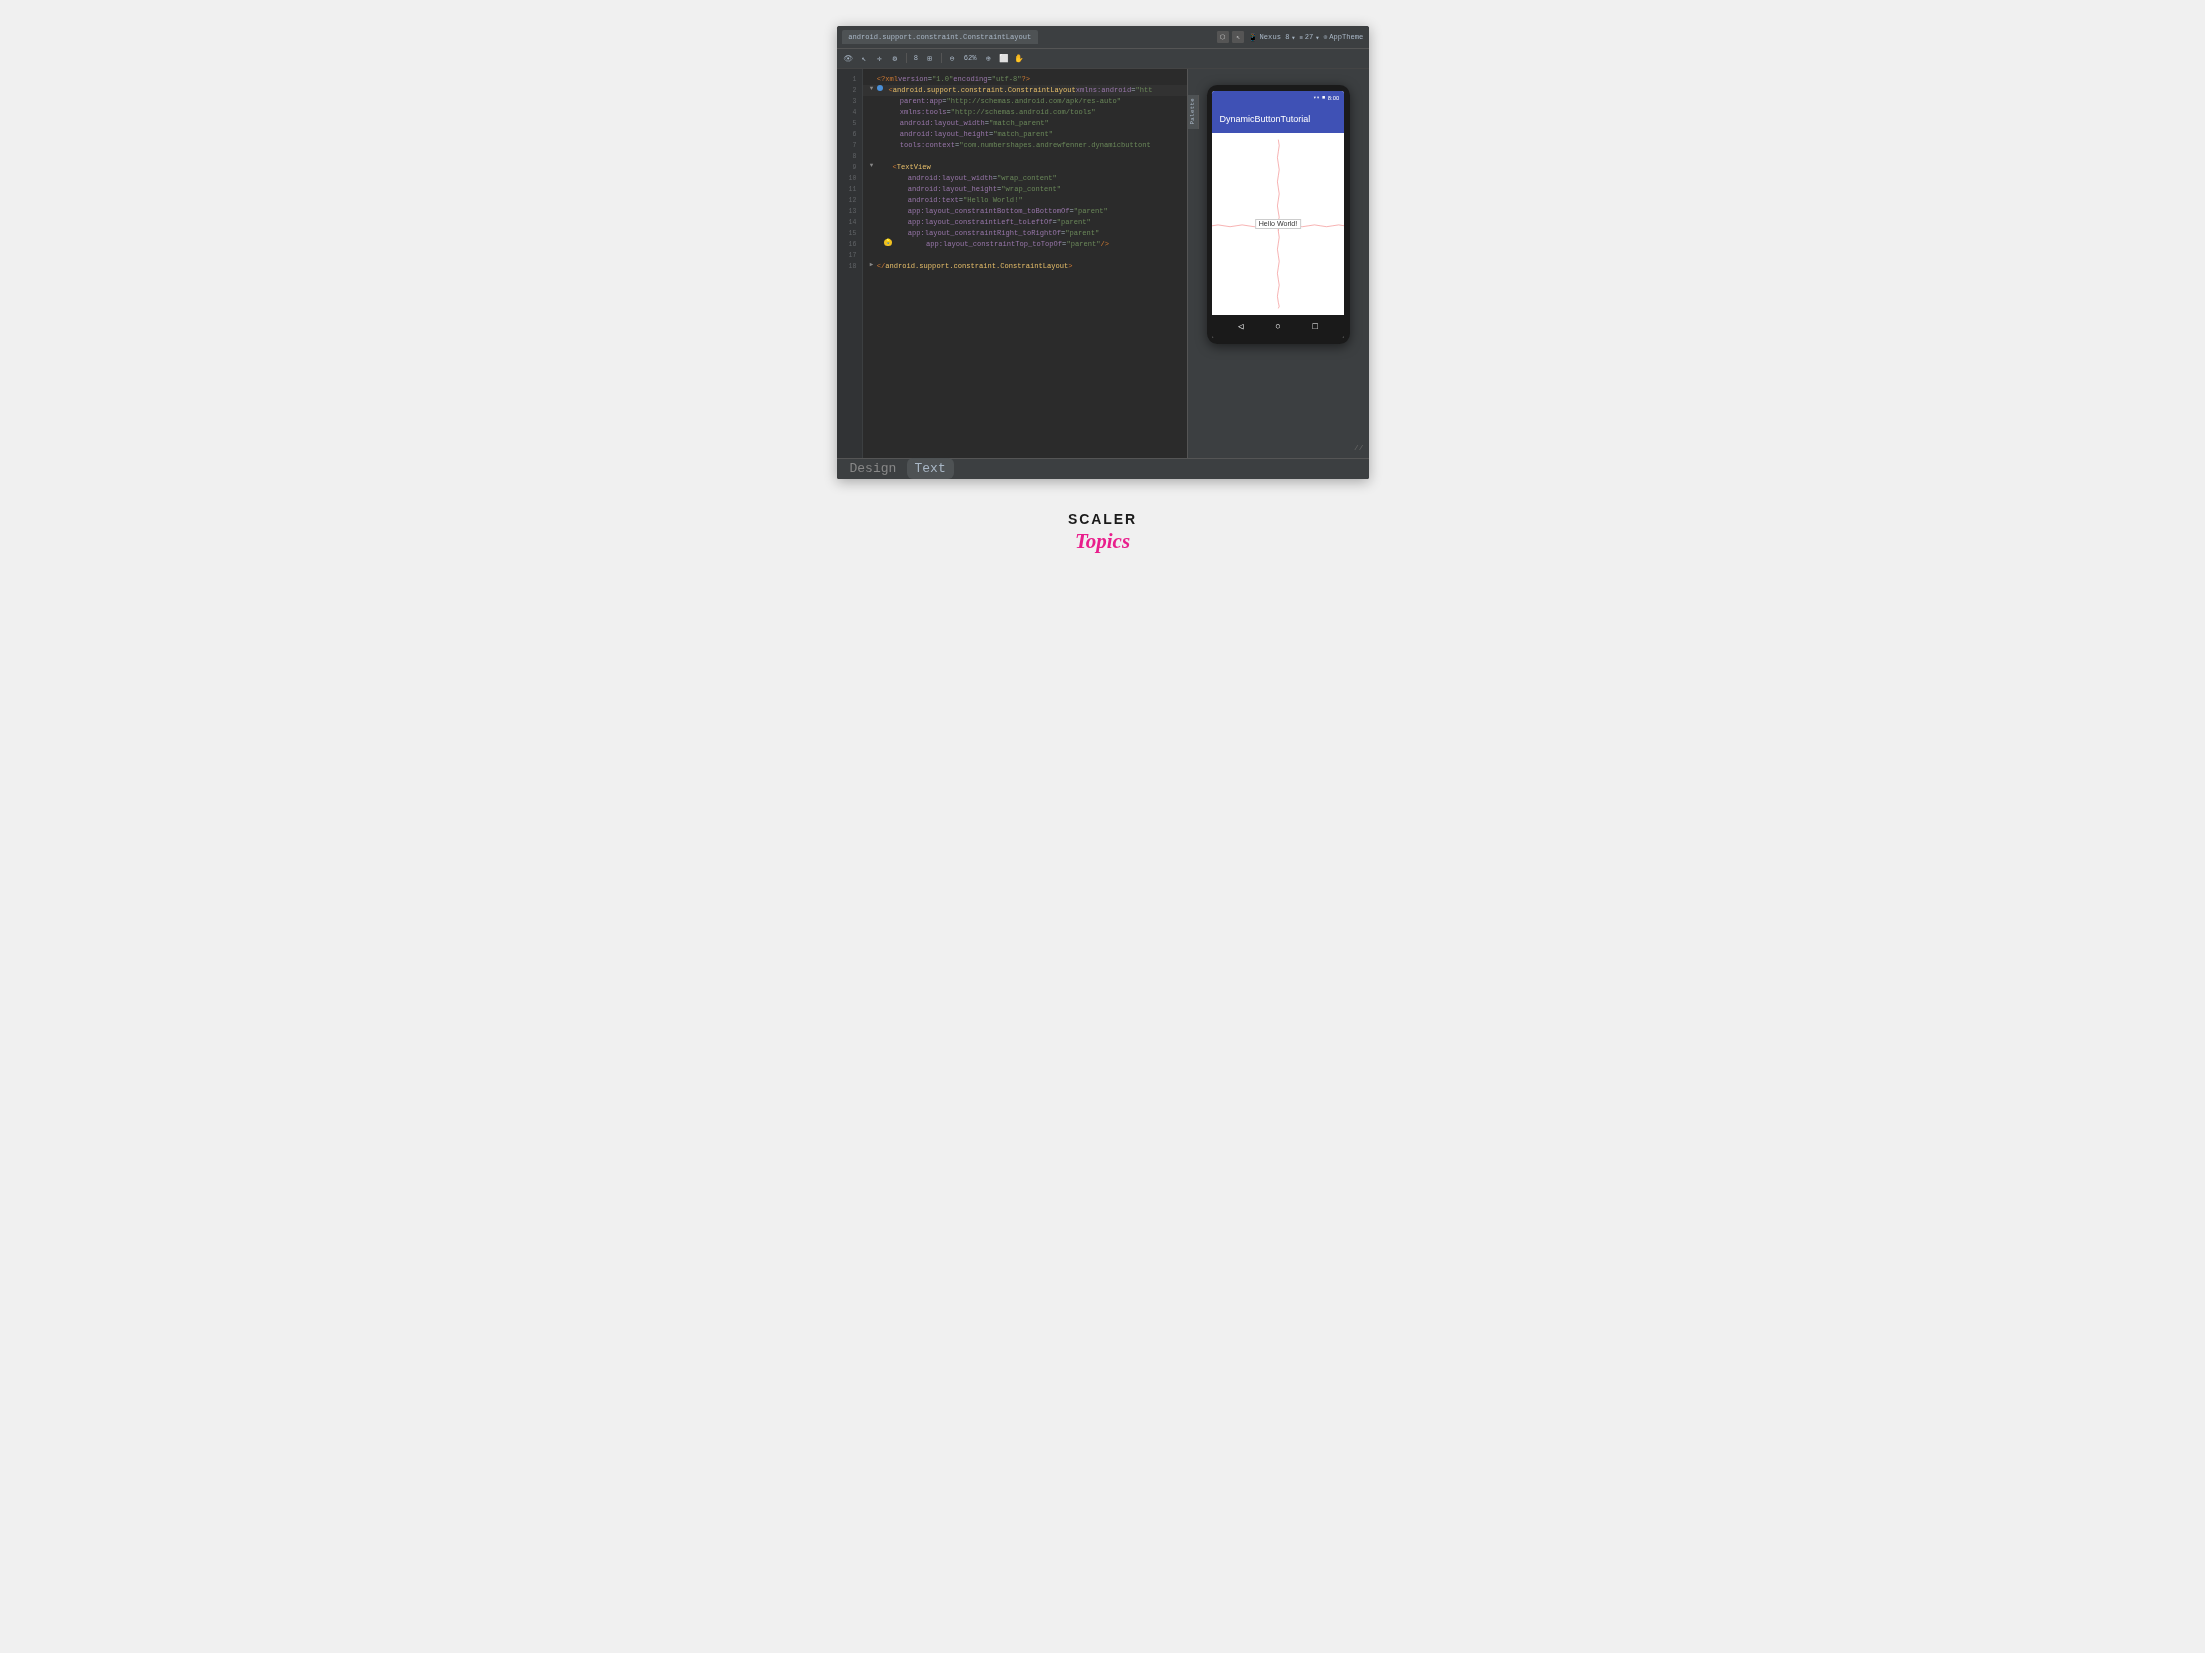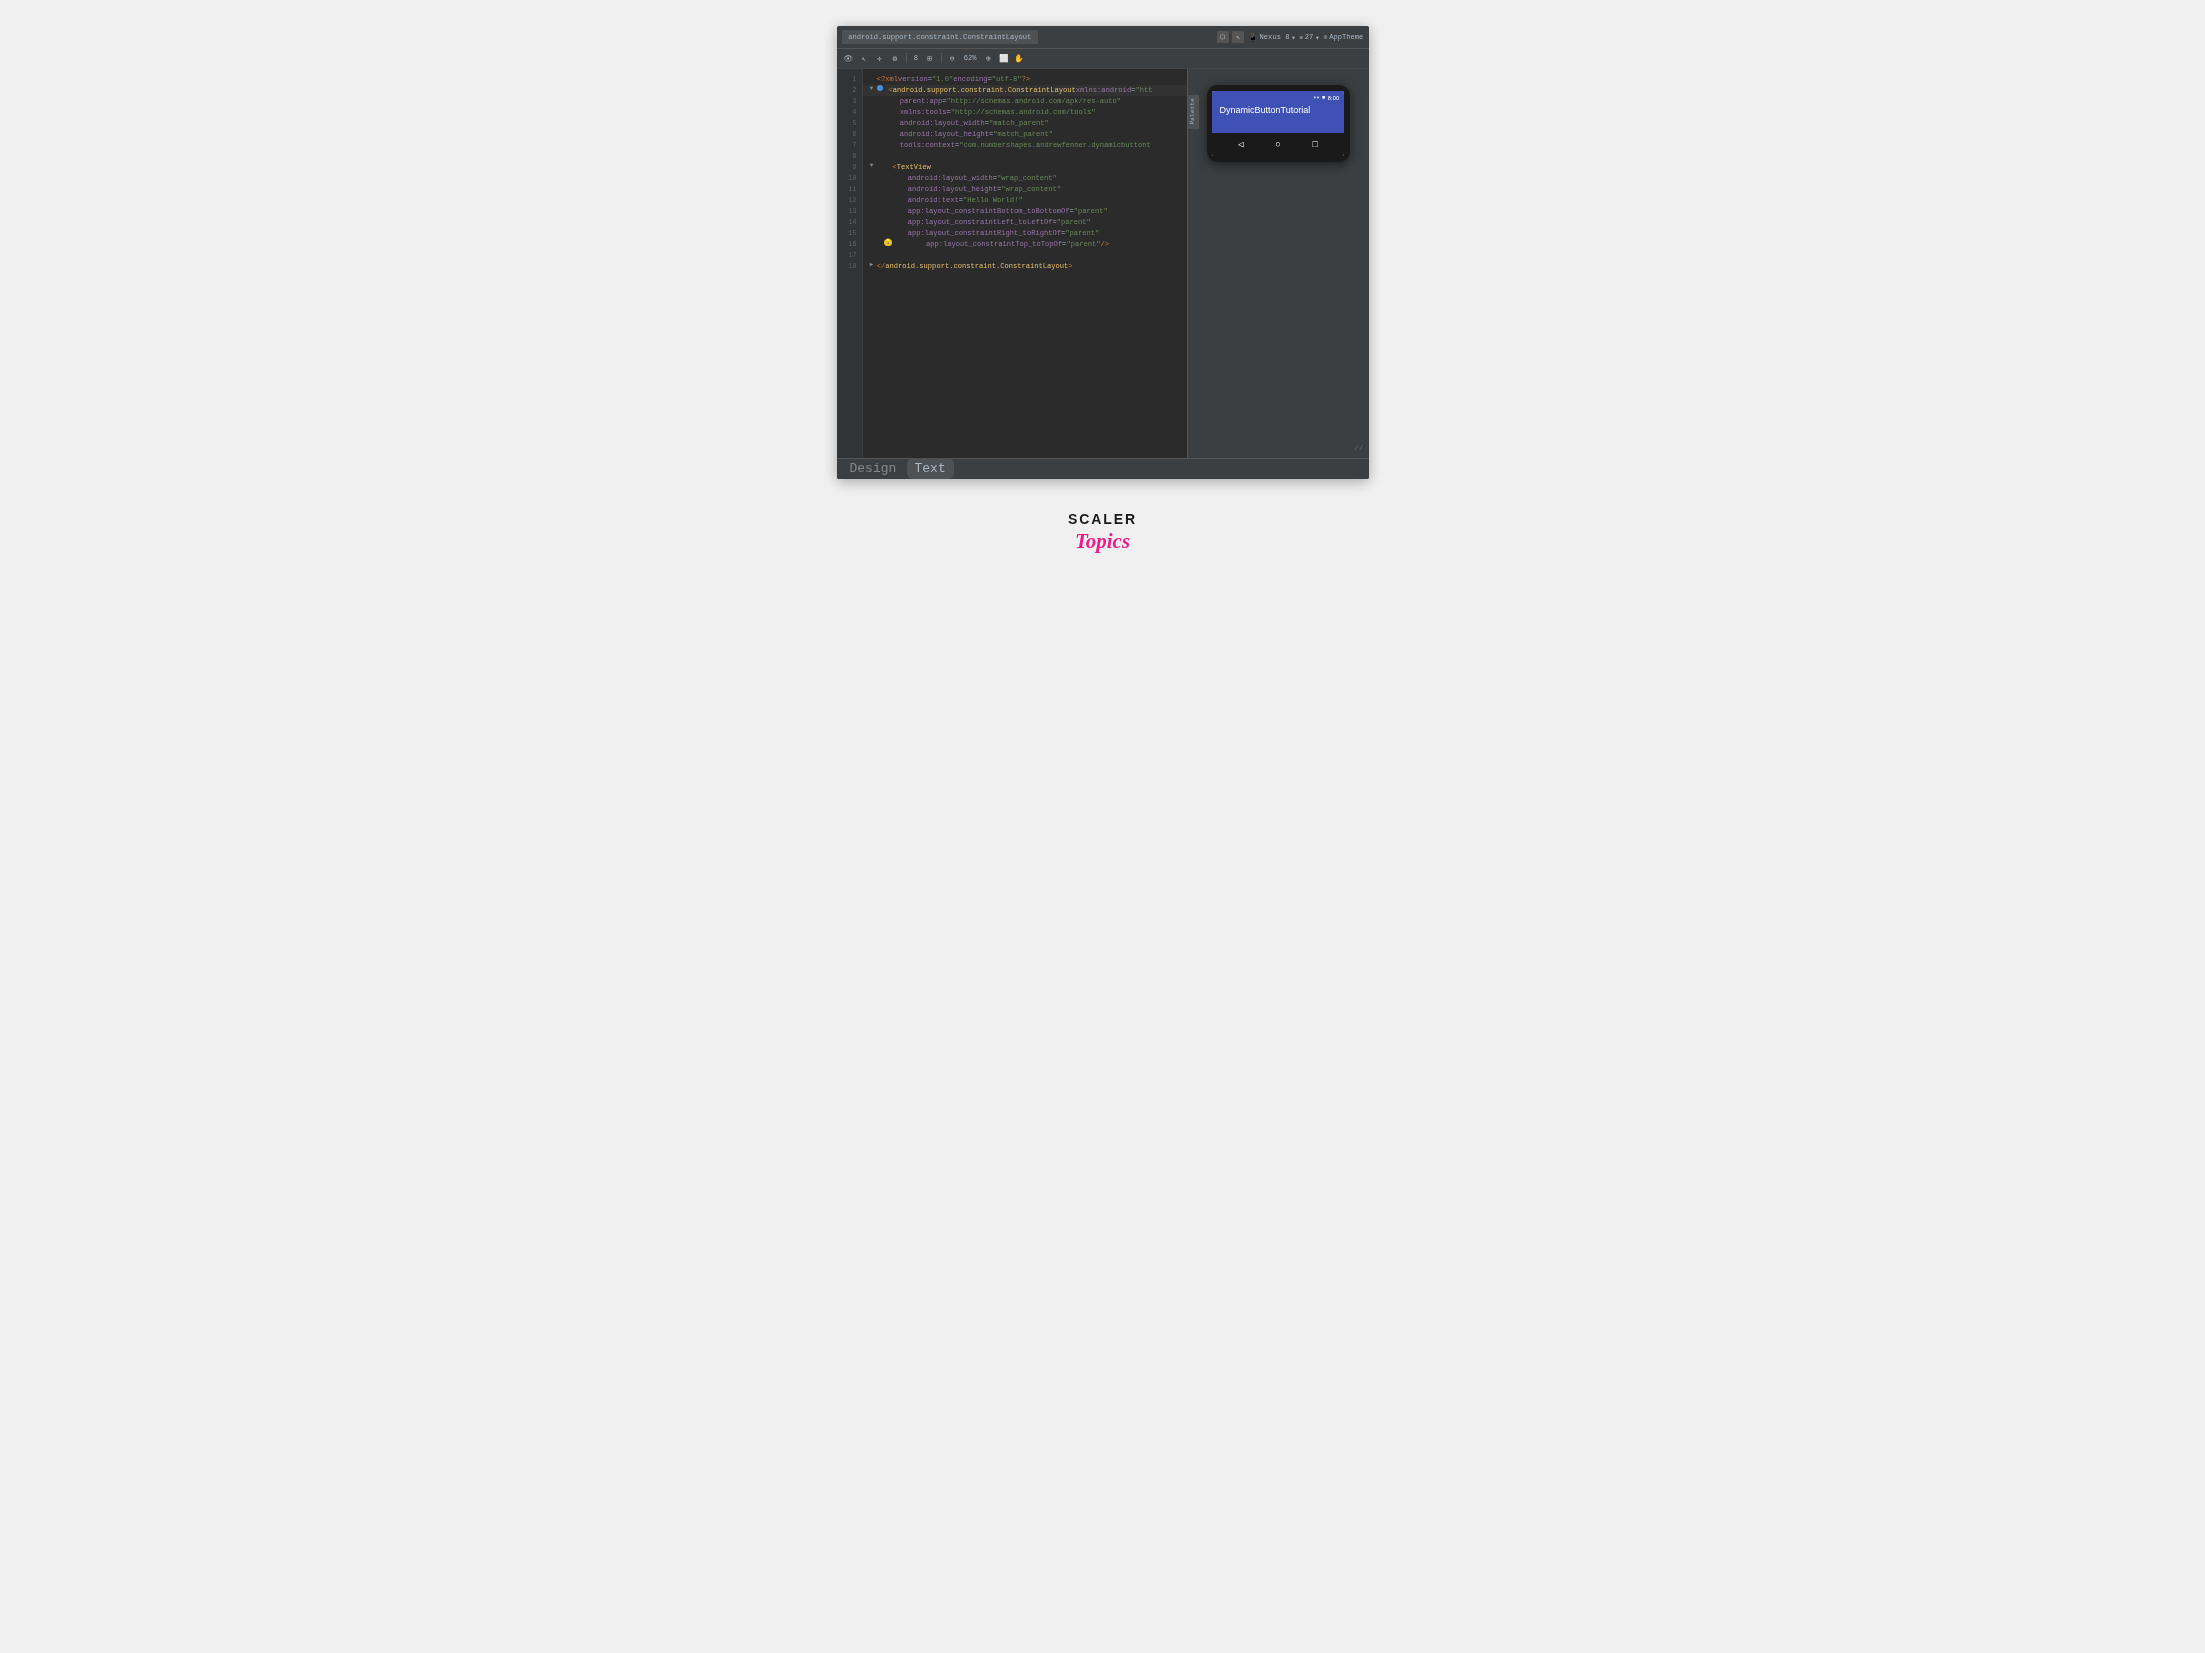--- a/index.html
+++ b/index.html
@@ -277,21 +277,21 @@
     .status-time {
       font-size: 5.8px;
       color: white;
       font-family: sans-serif;
     }
 
     .phone-title-bar {
       background: #3f51b5;
       height: 28.5px;
       display: flex;
-      align-items: flex-start;
+      align-items: center;
       padding: 0 7.8px;
     }
 
     .phone-app-title {
       color: white;
       font-size: 9px;
       font-family: sans-serif;
       font-weight: 500;
     }
 
@@ -627,20 +627,42 @@
           <div class="phone-status-bar">
             <span class="status-icon">▾▾</span>
             <span class="status-icon">■</span>
             <span class="status-time">8:00</span>
           </div>
 
           <div class="phone-title-bar">
             <span class="phone-app-title">DynamicButtonTutorial</span>
           </div>
 
+          <div class="phone-content">
+            <svg class="constraints-svg" viewBox="0 0 220 280">
+
+              <path d="M110,0 Q113,10 110,20 Q107,30 110,40 Q113,50 110,60 Q107,70 110,80 Q113,90 110,100 Q107,110 110,120 Q113,130 110,135" stroke="#ee6060" stroke-width="1" fill="none" opacity="0.8"></path>
+
+              <line x1="110" y1="135" x2="110" y2="142" stroke="#ee6060" stroke-width="1"></line>
+              <polygon points="106,140 114,140 110,146" fill="#ee6060"></polygon>
+
+              <path d="M110,152 Q113,162 110,172 Q107,182 110,192 Q113,202 110,212 Q107,222 110,232 Q113,242 110,250 Q107,260 110,270 Q113,278 110,280" stroke="#ee6060" stroke-width="1" fill="none" opacity="0.8"></path>
+
+              <line x1="110" y1="152" x2="110" y2="145" stroke="#ee6060" stroke-width="1"></line>
+              <polygon points="106,147 114,147 110,141" fill="#ee6060"></polygon>
+
+              <path d="M0,143 Q10,140 20,143 Q30,146 40,143 Q50,140 60,143 Q70,146 80,143 Q90,140 100,143 Q104,143 106,143" stroke="#ee6060" stroke-width="1" fill="none" opacity="0.8"></path>
+              <polygon points="108,139 108,147 114,143" fill="#ee6060"></polygon>
+
+              <path d="M220,143 Q210,140 200,143 Q190,146 180,143 Q170,140 160,143 Q150,146 140,143 Q130,140 120,143 Q116,143 114,143" stroke="#ee6060" stroke-width="1" fill="none" opacity="0.8"></path>
+              <polygon points="112,139 112,147 106,143" fill="#ee6060"></polygon>
+            </svg>
+
+            <div class="hello-world-text">Hello World!</div>
+          </div>
 
           <div class="phone-nav-bar">
             <span class="nav-btn">◁</span>
             <span class="nav-btn">○</span>
             <span class="nav-btn">□</span>
           </div>
 
         </div>
       </div>
 

